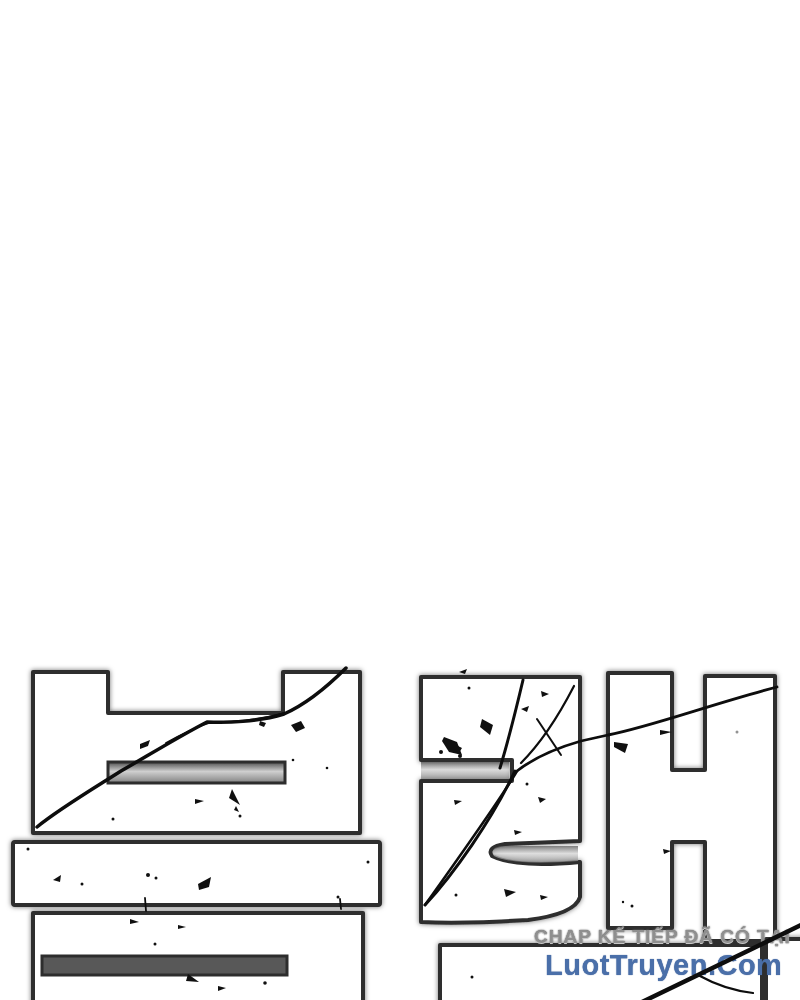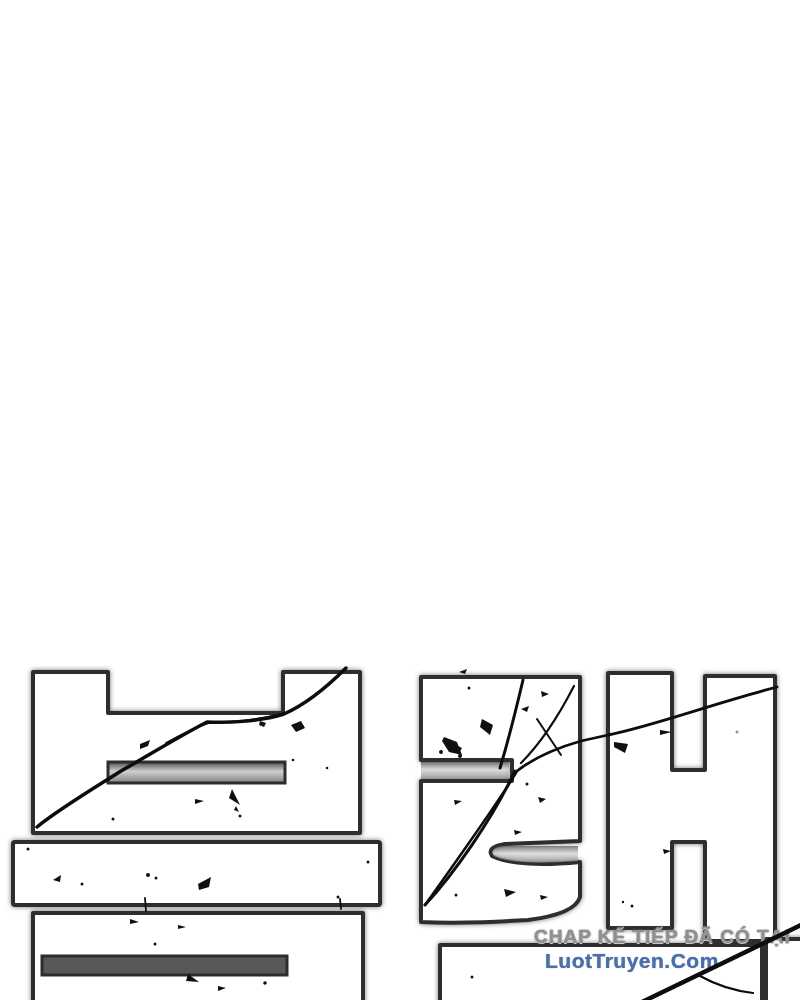--- a/index.html
+++ b/index.html
@@ -36,21 +36,21 @@
     left: 534px;
     top: 926px;
     font-size: 19px;
     letter-spacing: 1px;
     color: #8f8f8f;
     text-shadow: 0 1px 0 #c9c9c9, 0 0 2px #6f6f6f, 0 0 1px #5f5f5f;
   }
   #wm-line2 {
     left: 545px;
     top: 949px;
-    font-size: 21px;
+    font-size: 29px;
     letter-spacing: 0.5px;
     color: #4a6fa9;
     text-shadow: 0 0 1px #3a5c93;
   }
 
   .glyph {
     fill: #ffffff;
     stroke: #2d2d2d;
     stroke-width: 4;
     stroke-linejoin: round;

